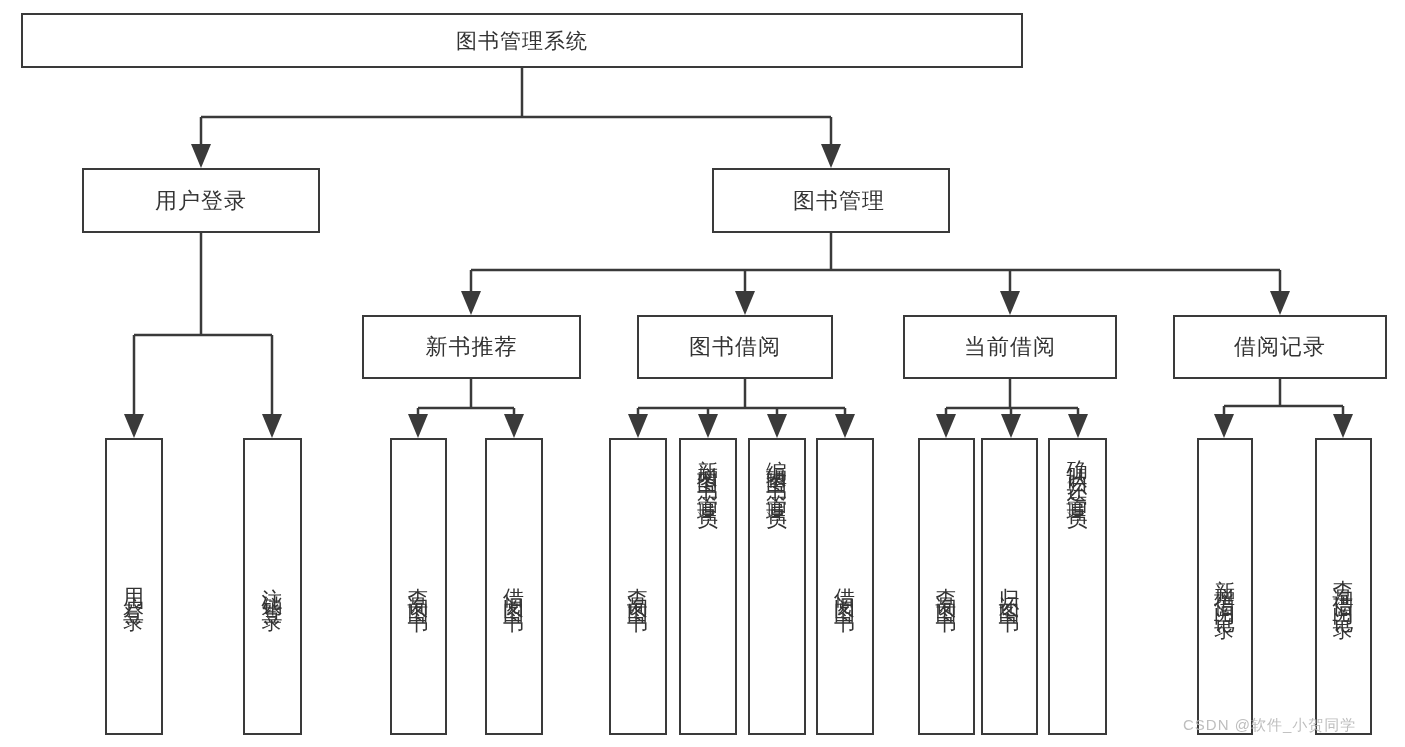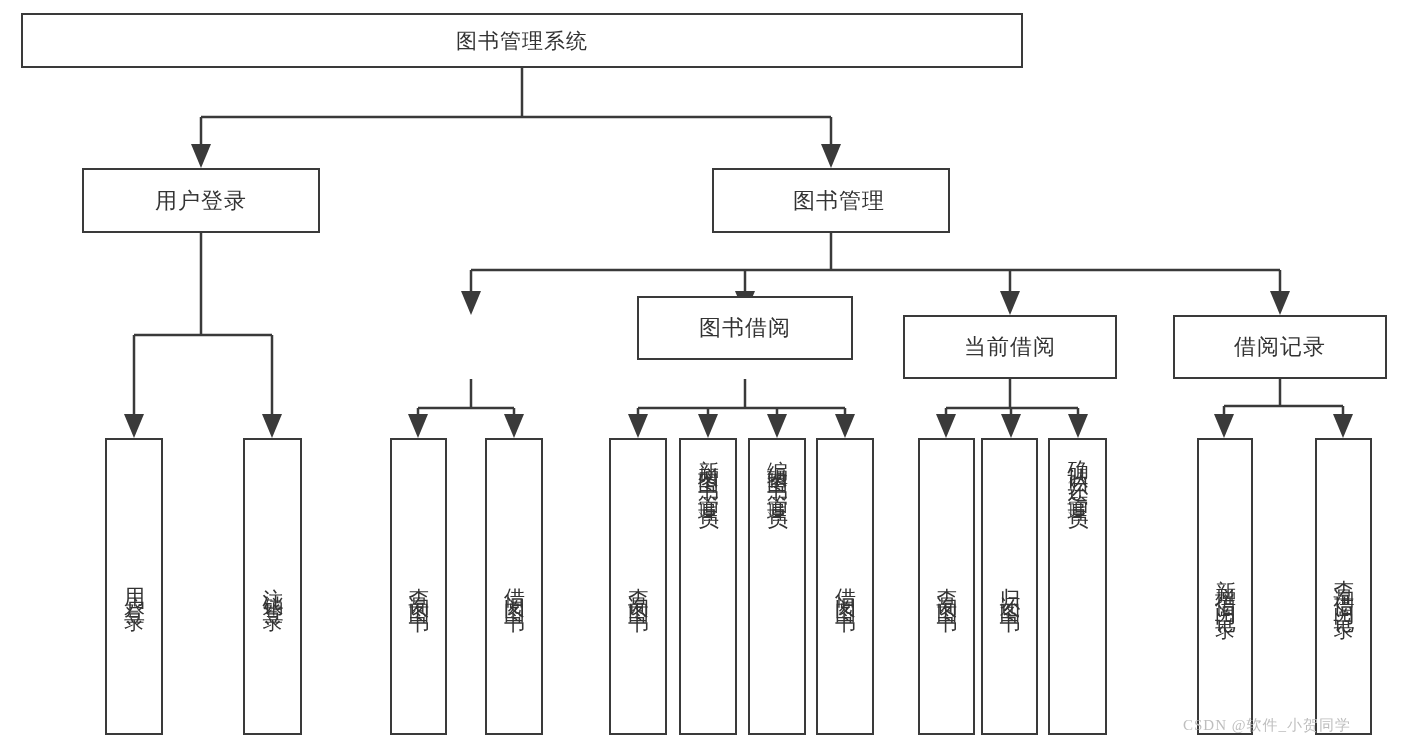--- a/index.html
+++ b/index.html
@@ -1,18 +1,18 @@
 <!DOCTYPE html>
 <html><head>
 <meta charset="utf-8">
 <style>
   html,body{margin:0;padding:0;background:#ffffff;}
   #stage{
     position:relative;width:1405px;height:747px;background:#ffffff;overflow:hidden;
-    font-family:Liberation Serif, serif;color:#2f2f2f;
+    font-family:Liberation Sans, sans-serif;color:#2f2f2f;
   }
   #wires{position:absolute;left:0;top:0;width:1405px;height:747px;}
   .node{
     position:absolute;background:#ffffff;border:2.5px solid #3a3a3a;
     display:flex;align-items:center;justify-content:center;
     box-sizing:border-box;font-size:22px;letter-spacing:1px;color:#333;
   }
   .root{font-size:21px;}
   .leaf{
     position:absolute;background:#ffffff;border:2.5px solid #3a3a3a;
@@ -112,21 +112,24 @@
     <span>图书管理系统</span>
   </div>
 
   <div class="node" style="left:82px;top:168px;width:238px;height:65px;">
     <span>用户登录</span>
   </div>
   <div class="node" style="left:712px;top:168px;width:238px;height:65px;padding-left:16px;">
     <span>图书管理</span>
   </div>
 
-  <div class="node" style="left:637px;top:296px;width:216px;height:64px;">
+  <div class="node" style="left:362px;top:315px;width:219px;height:64px;">
+    <span>新书推荐</span>
+  </div>
+  <div class="node" style="left:637px;top:315px;width:196px;height:64px;">
     <span>图书借阅</span>
   </div>
   <div class="node" style="left:903px;top:315px;width:214px;height:64px;">
     <span>当前借阅</span>
   </div>
   <div class="node" style="left:1173px;top:315px;width:214px;height:64px;">
     <span>借阅记录</span>
   </div>
 
   <div class="leaf" style="left:105px;top:438px;width:58px;height:297px;">

